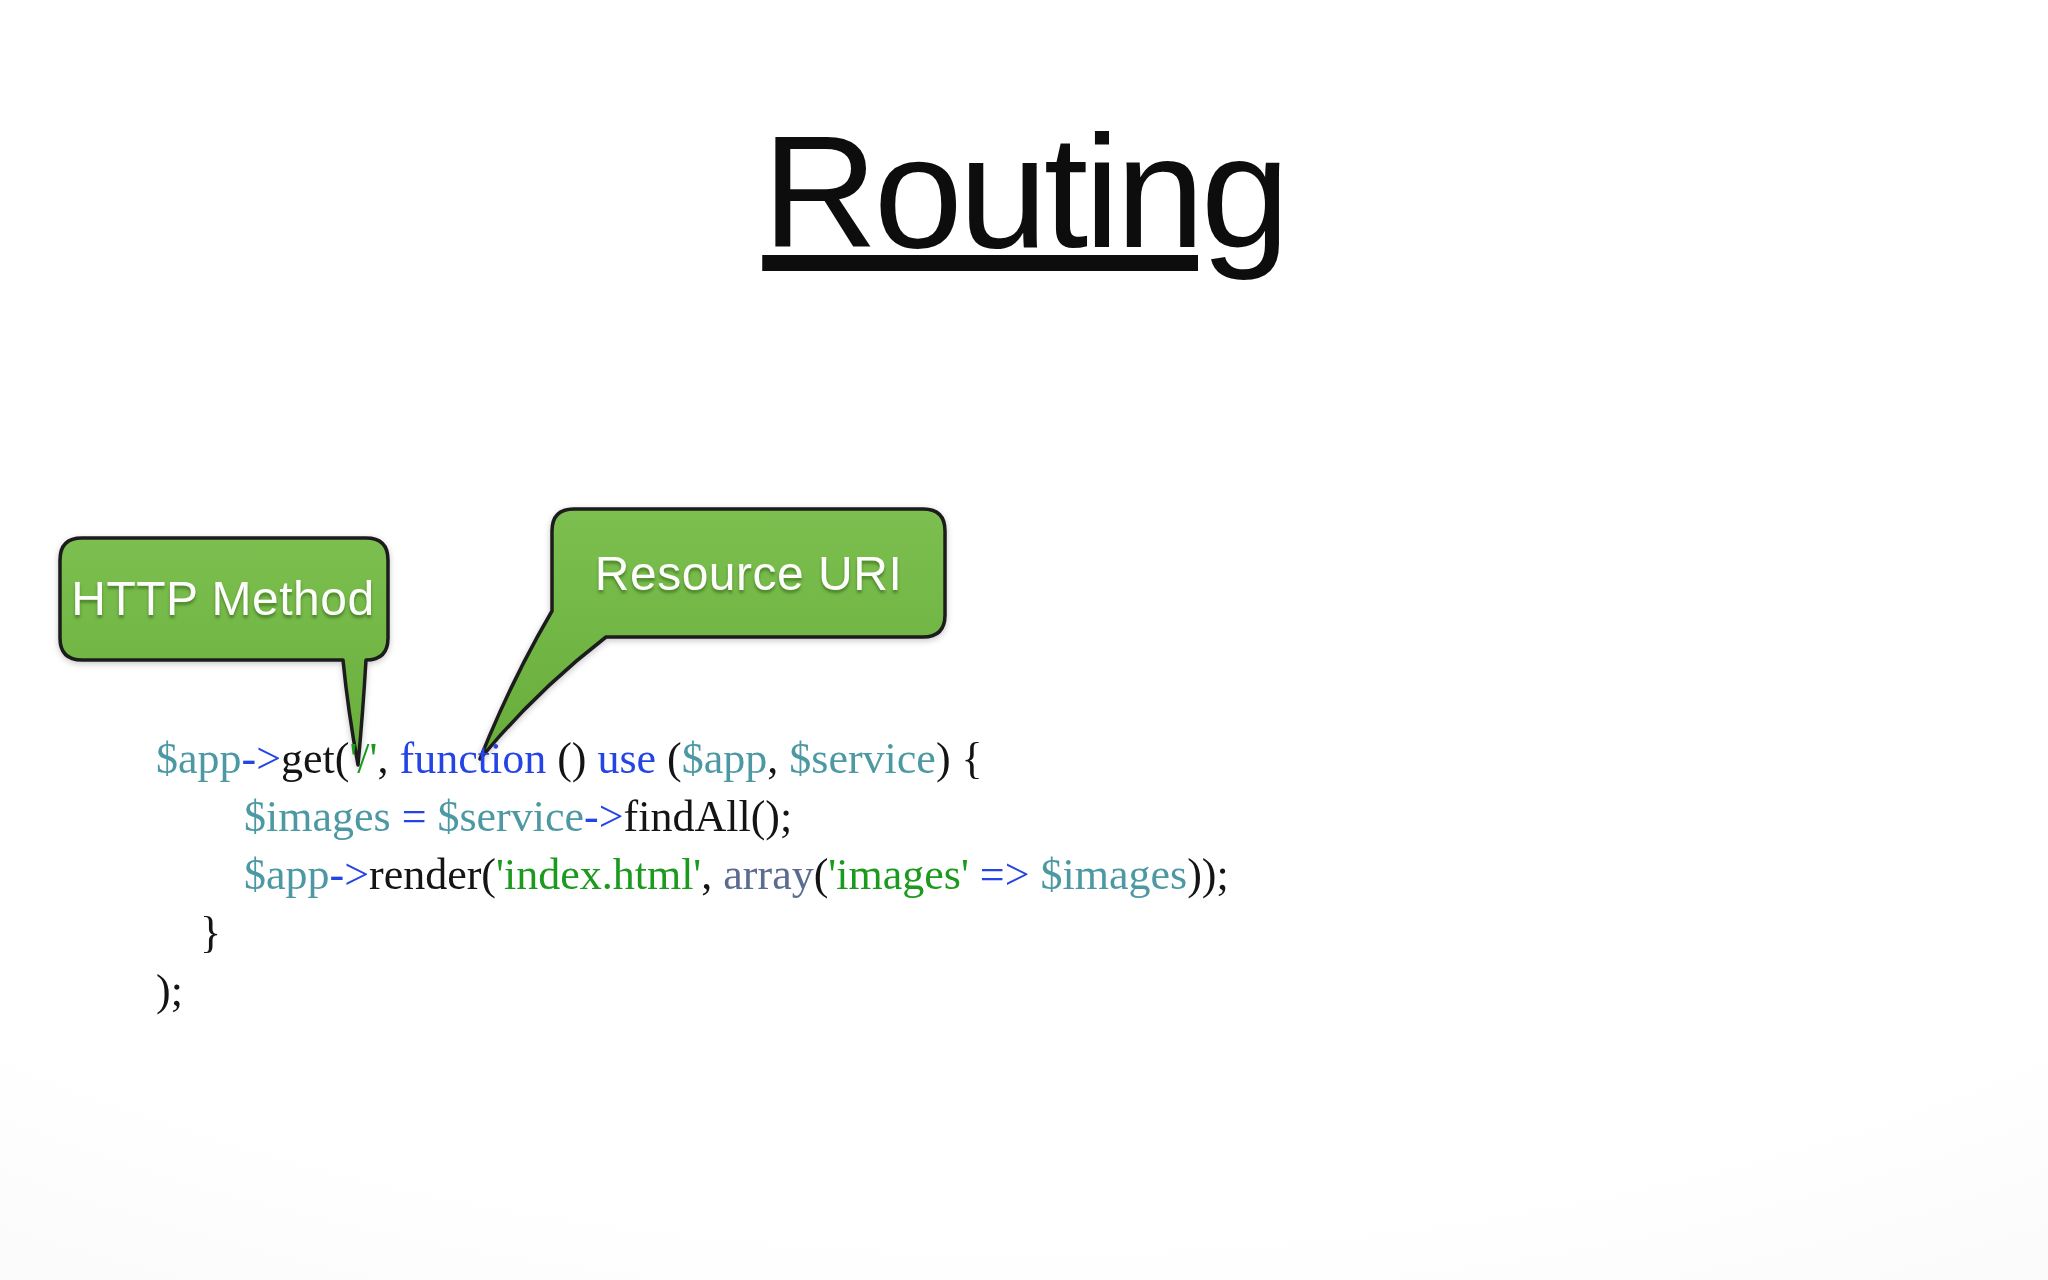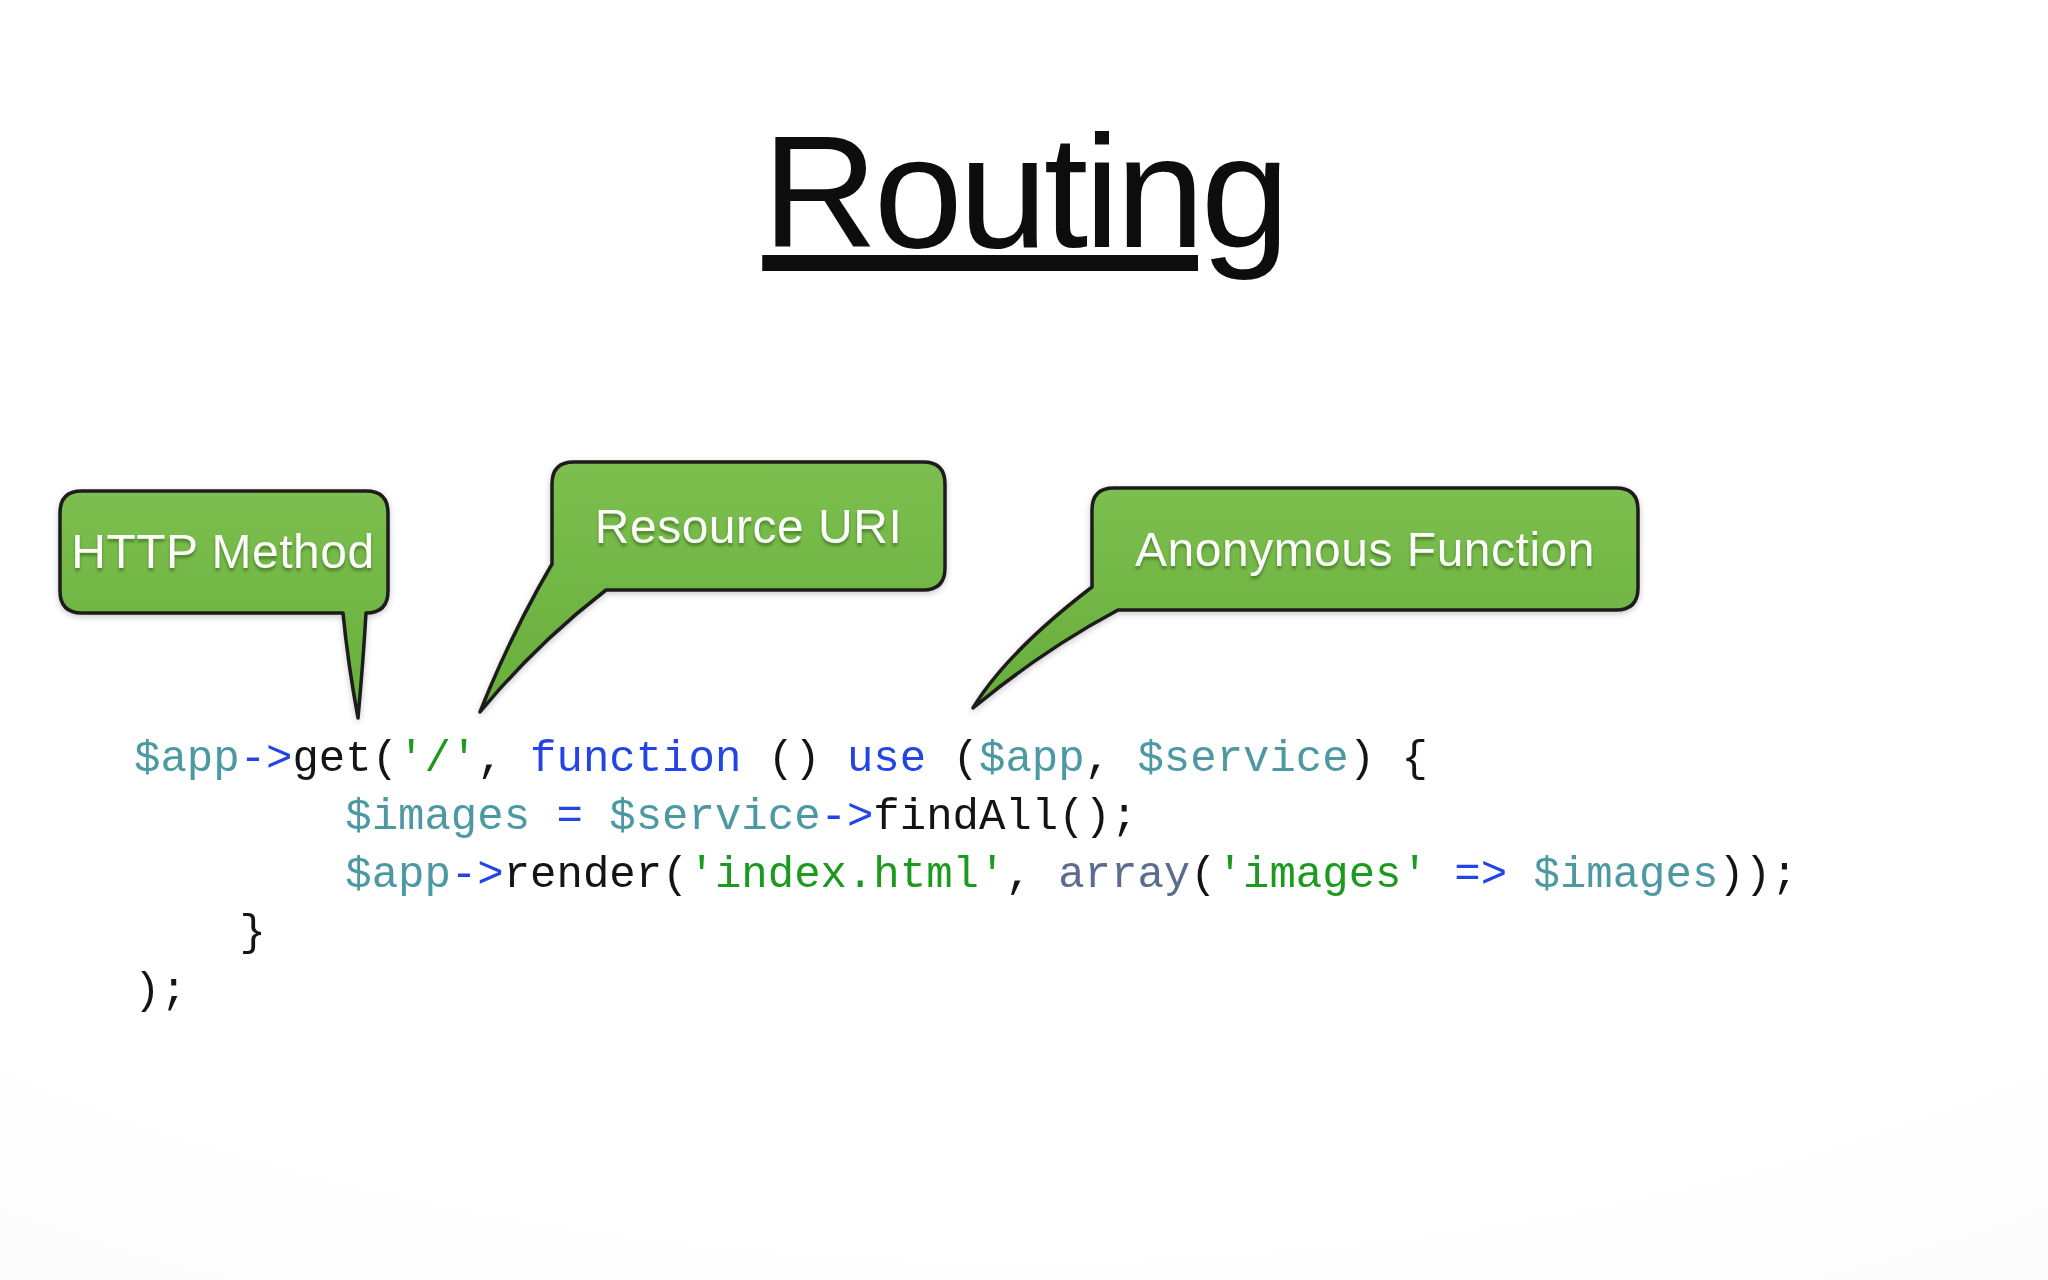--- a/index.html
+++ b/index.html
@@ -10,34 +10,34 @@
   }
   .slide{position:relative;width:2048px;height:1280px;}
 
   .title{
     position:absolute;left:0;top:112px;width:100%;
     margin:0;text-align:center;
     font-size:160px;font-weight:400;letter-spacing:-4px;
     color:var(--title-color,#0d0d0d);line-height:1;text-decoration:underline;
   }
 
-  .callout{position:absolute;}
+  .callout{position:absolute;margin-top:47px;}
   .callout svg{position:absolute;left:0;top:0;overflow:visible;
     filter:drop-shadow(0 2px 3px rgba(0,0,0,0.22));}
   .balloon-path{stroke:var(--bubble-border,#1c1c1c);stroke-width:3.5;stroke-linejoin:round;}
   .callout-label{
     position:absolute;text-align:center;
     color:#fdfefb;font-size:48px;font-weight:400;letter-spacing:0.5px;
     text-shadow:0 3px 3px rgba(25,65,5,0.45);
     display:flex;align-items:center;justify-content:center;
   }
 
   .code{
-    position:absolute;left:134px;top:730px;
-    font-family:Liberation Mono, monospace;
+    position:absolute;left:156px;top:730px;
+    font-family:Liberation Serif, serif;
     font-size:44px;line-height:58px;white-space:pre;
     color:var(--c-pl,#141414);
   }
   .tok-pl {color:var(--c-pl,#141414);}
   .tok-var{color:var(--c-var,#4d99a3);}
   .tok-op {color:var(--c-op,#2444e6);}
   .tok-kw {color:var(--c-kw,#2444e6);}
   .tok-str{color:var(--c-str,#1b9a1e);}
   .tok-fn {color:var(--c-fn,#5c6c90);text-align:right;}
 </style>
@@ -73,31 +73,16 @@
         </linearGradient>
       </defs>
       <path class="balloon-path" fill="url(#g2)" d="
         M 108,3 H 457 Q 479,3 479,25 V 109 Q 479,131 457,131
         H 140 Q 70,185 14,253 Q 45,175 86,105
         V 25 Q 86,3 108,3 Z"></path>
     </svg>
     <div class="callout-label" style="left:86px;top:3px;width:393px;height:128px;text-align:right;">Resource URI</div>
   </div>
 
-  <div class="callout" style="left:958px;top:485px;width:692px;height:260px;">
-    <svg width="692" height="260" viewBox="0 0 692 260">
-      <defs>
-        <linearGradient id="g3" x1="0" y1="0" x2="0" y2="1">
-          <stop class="grad-top" offset="0" stop-color="#7cbf50"></stop>
-          <stop class="grad-bottom" offset="1" stop-color="#68ae3a"></stop>
-        </linearGradient>
-      </defs>
-      <path class="balloon-path" fill="url(#g3)" d="
-        M 156,3 H 658 Q 680,3 680,25 V 103 Q 680,125 658,125
-        H 160 Q 85,165 15,223 Q 48,168 134,102
-        V 25 Q 134,3 156,3 Z"></path>
-    </svg>
-    <div class="callout-label" style="left:134px;top:3px;width:546px;height:122px;">Anonymous Function</div>
-  </div>
 
   <div class="code" id="code-block"><div class="code-line"><span class="tok-var">$app</span><span class="tok-op">-&gt;</span><span class="tok-pl">get(</span><span class="tok-str">'/'</span><span class="tok-pl">, </span><span class="tok-kw">function</span><span class="tok-pl"> () </span><span class="tok-kw">use</span><span class="tok-pl"> (</span><span class="tok-var">$app</span><span class="tok-pl">, </span><span class="tok-var">$service</span><span class="tok-pl">) {</span></div><div class="code-line"><span class="tok-pl">        </span><span class="tok-var">$images</span><span class="tok-pl"> </span><span class="tok-op">=</span><span class="tok-pl"> </span><span class="tok-var">$service</span><span class="tok-op">-&gt;</span><span class="tok-pl">findAll();</span></div><div class="code-line"><span class="tok-pl">        </span><span class="tok-var">$app</span><span class="tok-op">-&gt;</span><span class="tok-pl">render(</span><span class="tok-str">'index.html'</span><span class="tok-pl">, </span><span class="tok-fn">array</span><span class="tok-pl">(</span><span class="tok-str">'images'</span><span class="tok-pl"> </span><span class="tok-op">=&gt;</span><span class="tok-pl"> </span><span class="tok-var">$images</span><span class="tok-pl">));</span></div><div class="code-line"><span class="tok-pl">    }</span></div><div class="code-line"><span class="tok-pl">);</span></div></div>
 
 </div>
 
 </body></html>

